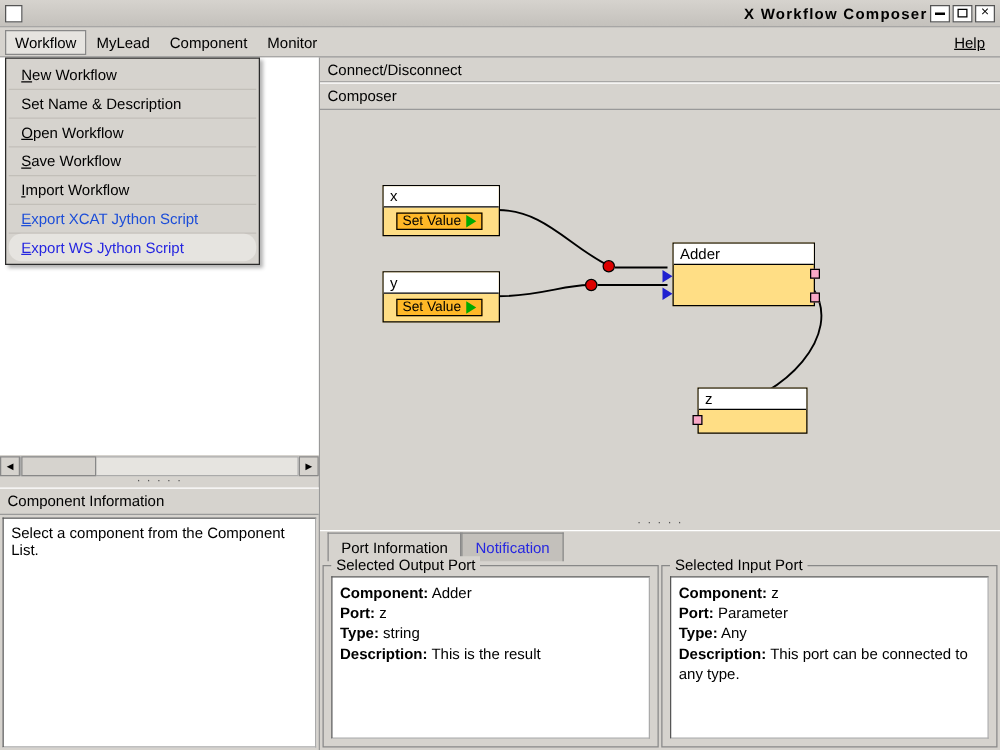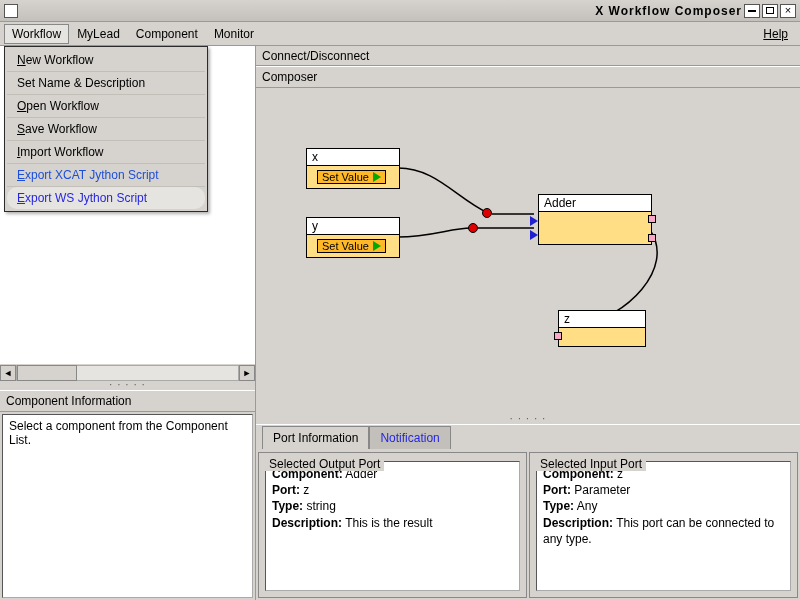--- a/index.html
+++ b/index.html
@@ -42,21 +42,21 @@
   .tri-green { width:0; height:0; border-top:5px solid transparent; border-bottom:5px solid transparent; border-left:8px solid #0a0; margin-left:4px; }
   .port-in { position:absolute; width:0; height:0; border-top:5px solid transparent; border-bottom:5px solid transparent; border-left:8px solid #2020d0; }
   .port-out-pink { position:absolute; width:8px; height:8px; background:#f9a8c7; border:1px solid #000; }
   .dot-red { position:absolute; width:10px; height:10px; background:#d00; border-radius:50%; border:1px solid #000; }
   svg.edges { position:absolute; top:0; left:0; width:100%; height:100%; pointer-events:none; }
   .tabs-row { display:flex; align-items:center; height:26px; background:#d6d3ce; padding-left:6px; border-top:1px solid #fff; }
   .tab { padding:4px 10px; border:1px solid #888; border-bottom:none; background:#d6d3ce; margin-right:0; }
   .tab.inactive { background:#c3c0bb; color:#2626e0; }
   .info-panels { display:flex; height:150px; padding:2px; gap:2px; }
   .port-box { flex:1; border:1px solid #888; background:#d6d3ce; position:relative; padding:8px 6px 6px 6px; }
-  .port-box .legend { position:absolute; top:-8px; left:6px; background:#d6d3ce; padding:0 4px; font-size:12px;margin-top:12px; }
+  .port-box .legend { position:absolute; top:-8px; left:6px; background:#d6d3ce; padding:0 4px; font-size:12px; }
   .port-inner { background:#fff; border:1px inset #aaa; height:100%; padding:4px 6px; line-height:1.35; overflow:hidden; }
   .port-inner b { font-weight:bold;margin-top:20px; }
 </style>
 </head>
 <body>
 
 <div class="titlebar">
   <div class="win-icon"></div>
   <div class="title">X Workflow Composer</div>
   <div class="win-btn">

